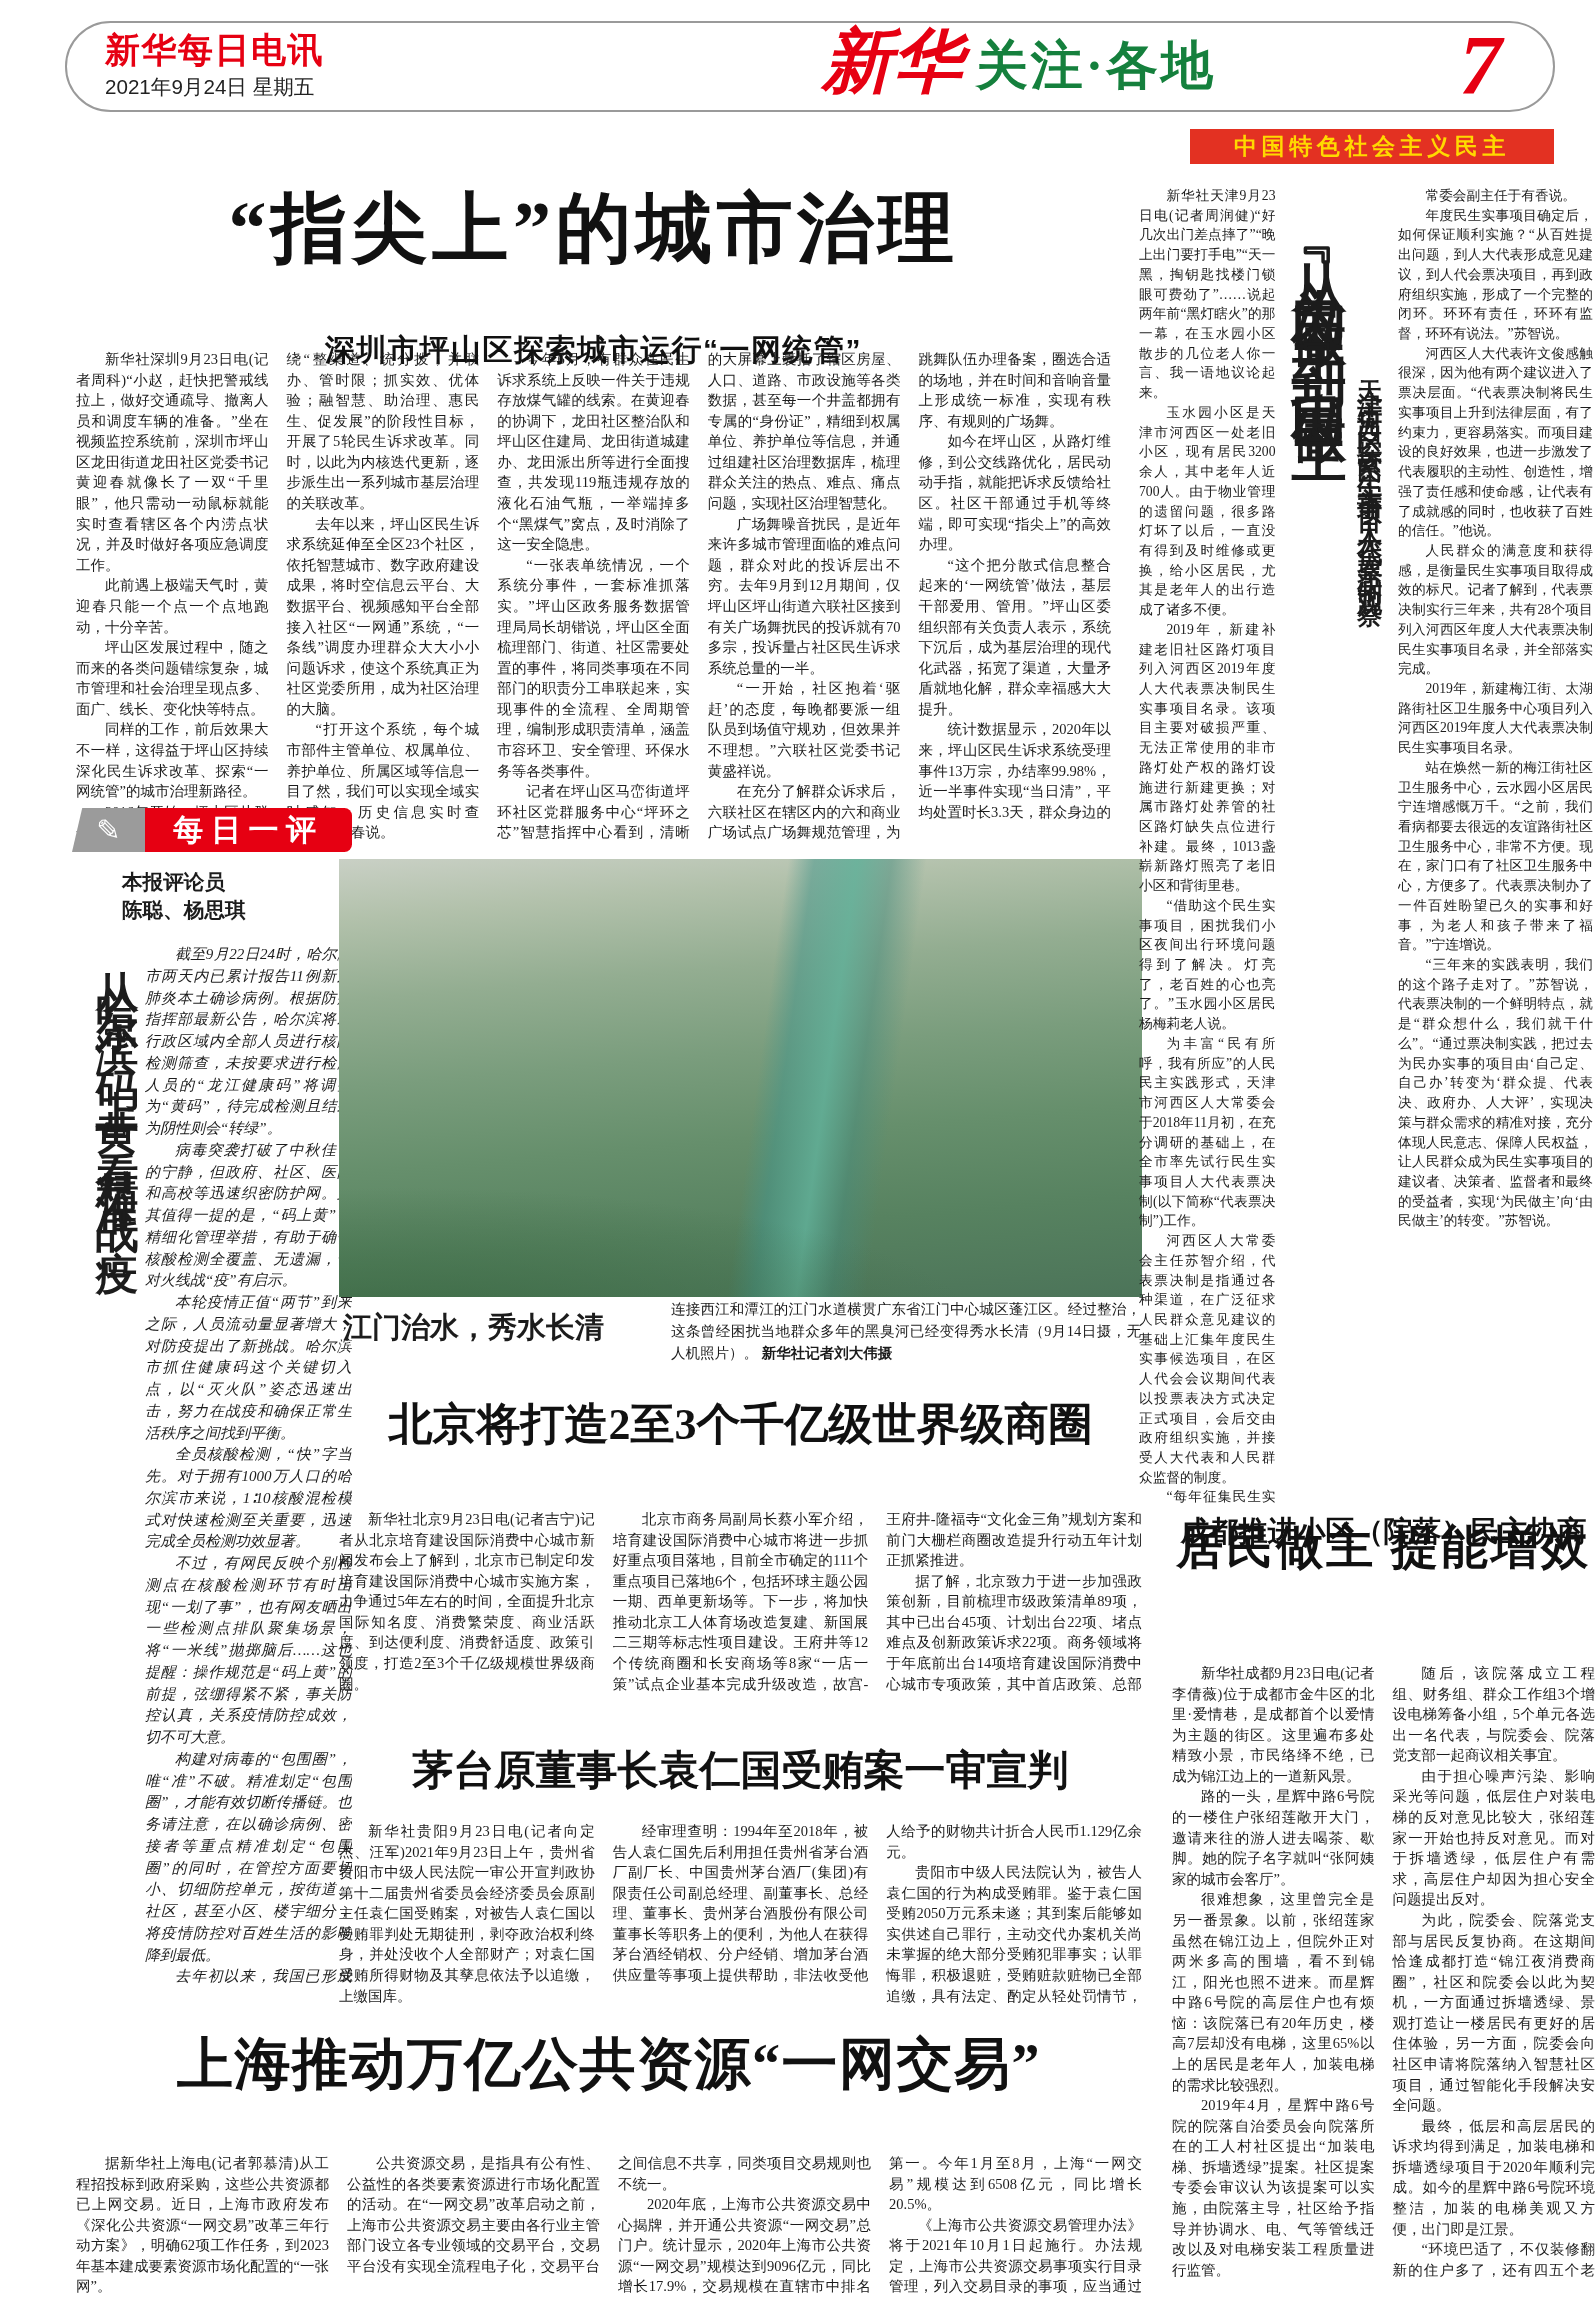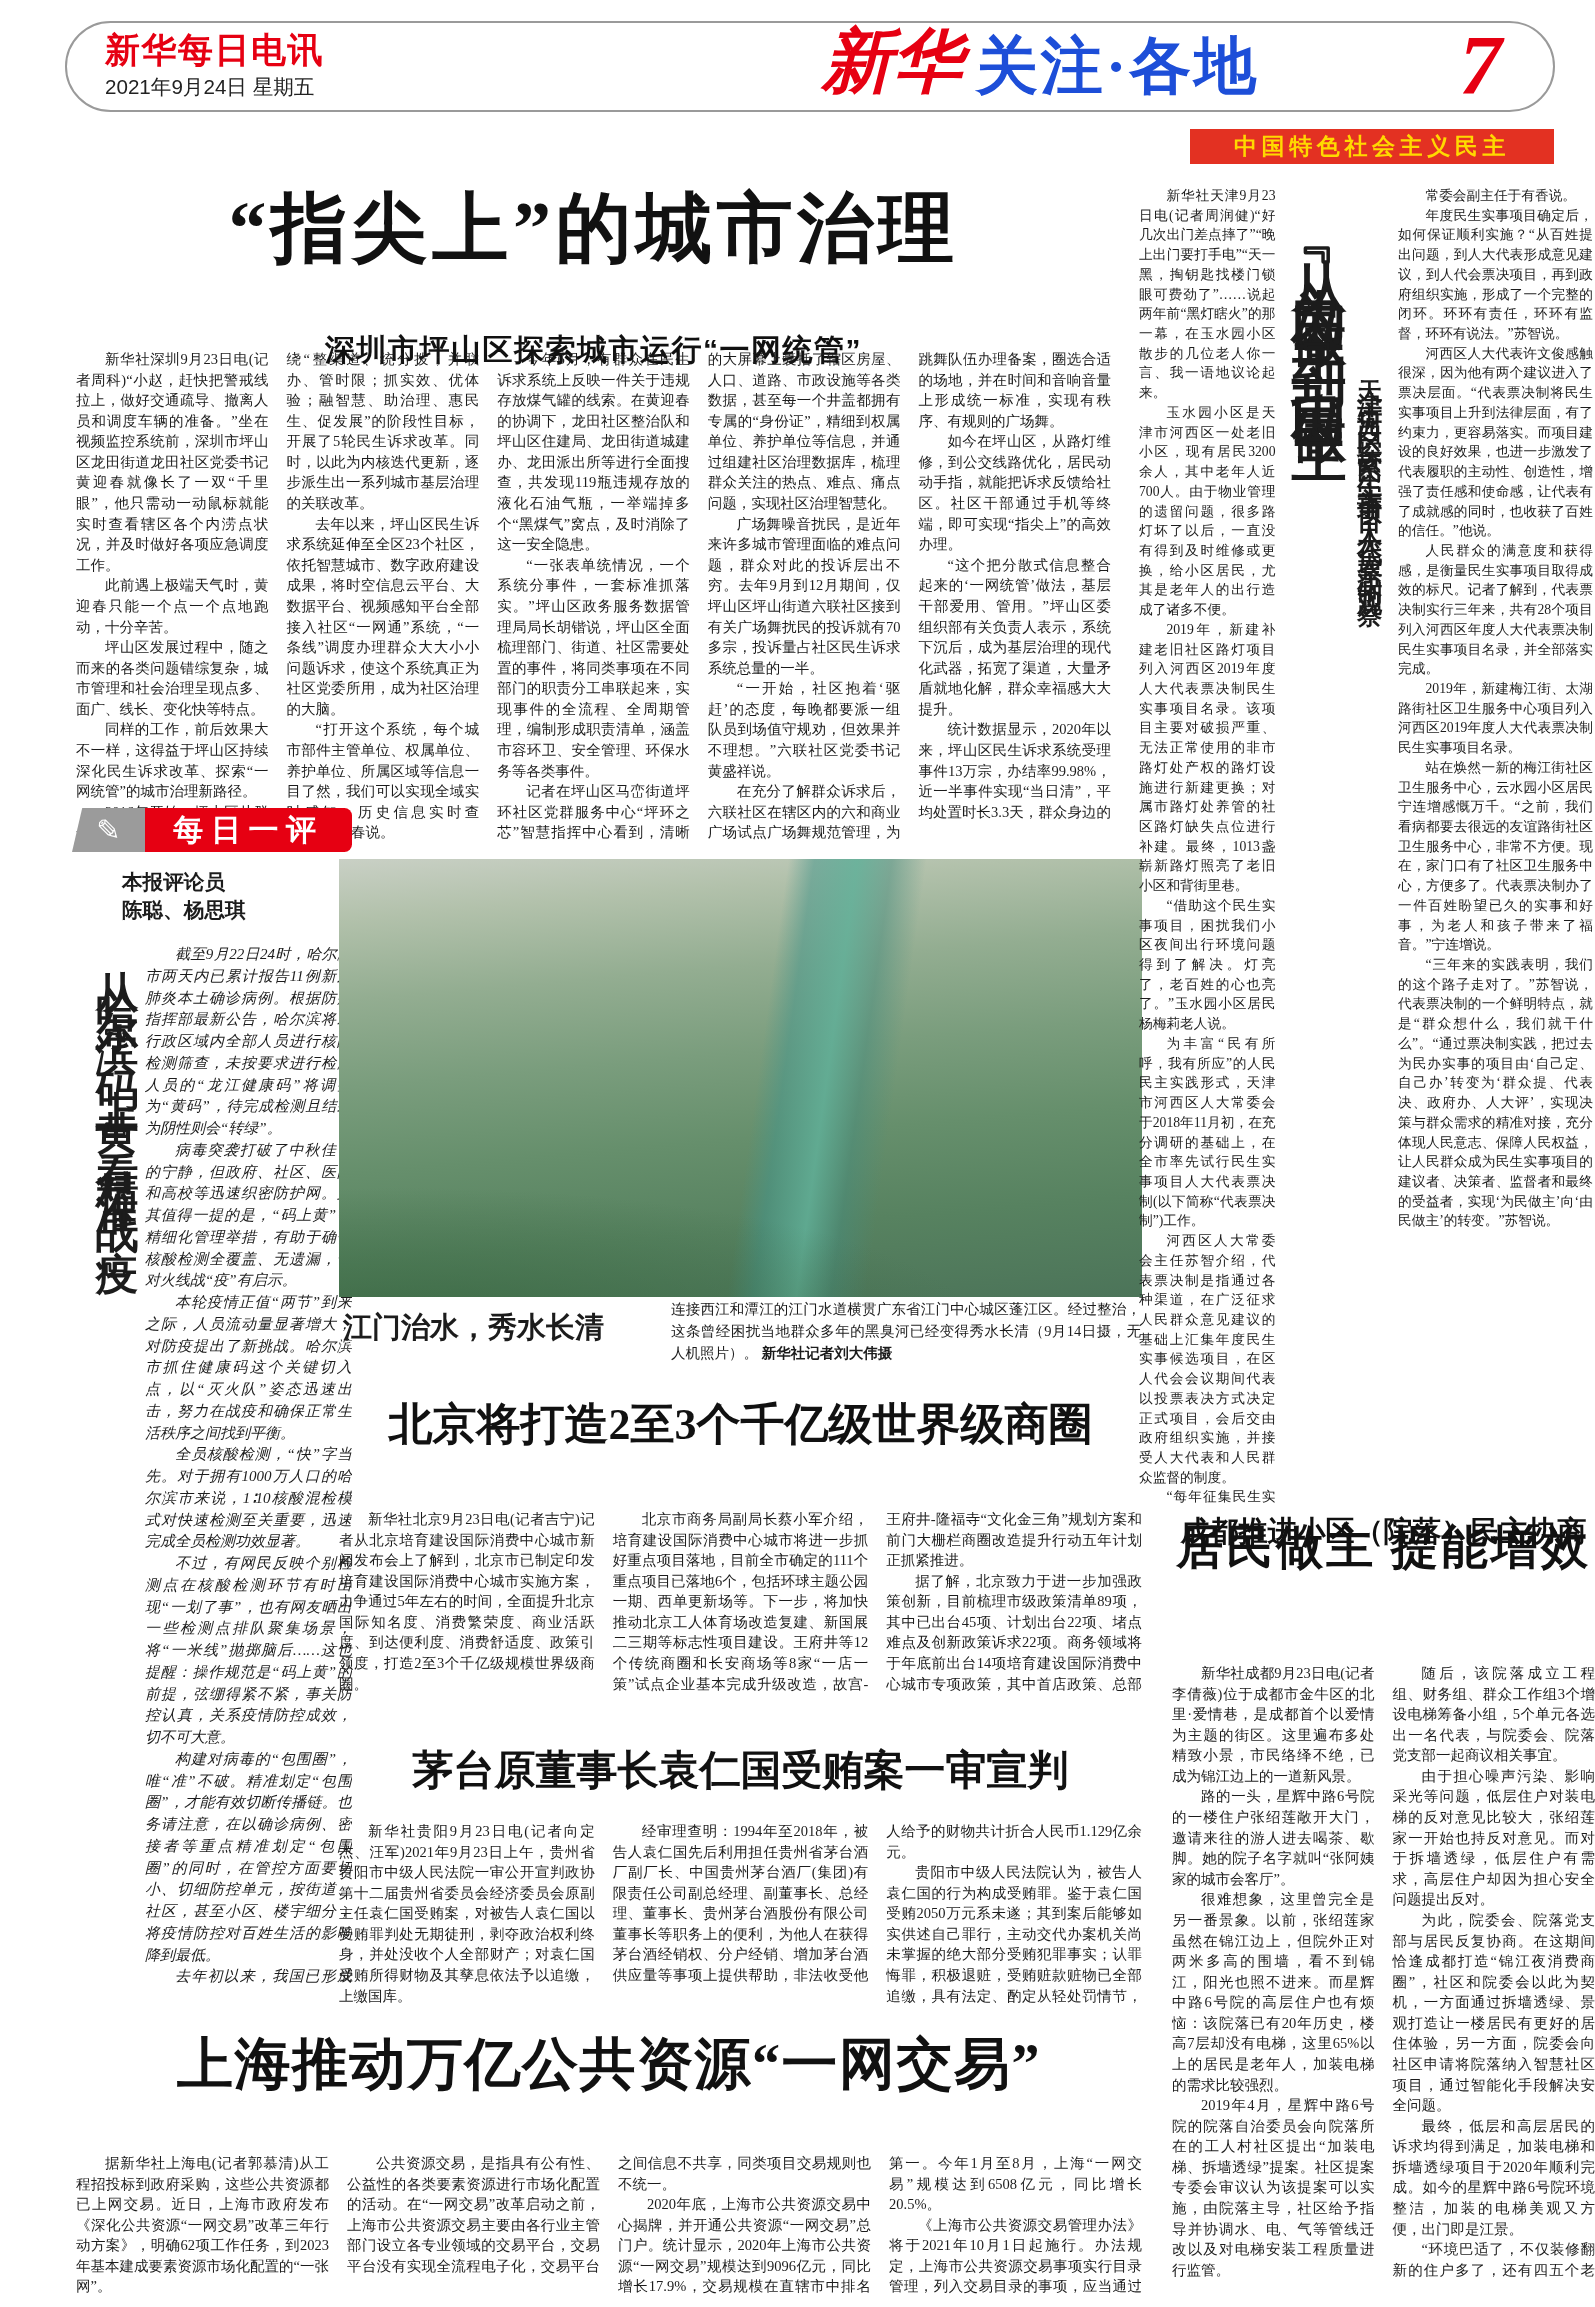--- a/index.html
+++ b/index.html
@@ -6,21 +6,21 @@
   #page{position:relative;width:1595px;height:2307px;background:#ffffff;overflow:hidden;
         font-family:"Liberation Serif",serif;color:#1c1c1c;}
   .abs{position:absolute;}
   
   .header-box{left:65px;top:21px;width:1486px;height:87px;border:2.3px solid #9a9a9a;border-radius:46px;}
   .masthead{left:105px;top:33px;width:320px;}
   .masthead-logo{font-size:35px;font-weight:bold;color:#e60012;letter-spacing:1.5px;line-height:1.05;}
   .masthead-date{font-size:20.6px;color:#222;font-family:"Liberation Sans",sans-serif;margin-top:3px;}
   .section-title{left:822px;top:27px;width:472px;display:flex;align-items:center;gap:13.7px;}
   .section-logo{font-size:70px;font-weight:bold;font-style:italic;color:#e60012;line-height:1;}
-  .section-name{font-size:62px;font-weight:bold;color:#1d4ed8;letter-spacing:3px;line-height:1;padding-top:7.6px;}
+  .section-name{font-size:52px;font-weight:bold;color:#15803d;letter-spacing:3px;line-height:1;padding-top:7.6px;}
   .page-num{left:1431px;top:23px;width:99px;font-size:85px;font-weight:bold;font-style:italic;color:#e60012;text-align:center;line-height:1;}
   .banner{left:1190px;top:129px;width:364px;height:35px;background:#e33122;color:#ffd900;
           font-family:"Liberation Sans",sans-serif;font-weight:bold;font-size:23px;
           display:flex;align-items:center;justify-content:center;letter-spacing:4.6px;}
   
   .headline{font-weight:bold;text-align:center;line-height:1.1;color:#111;}
   .subhead{font-weight:bold;text-align:center;font-family:"Liberation Sans",sans-serif;color:#111;margin-top:32px;}
   .body{column-gap:18px;text-align:justify;font-size:14.5px;line-height:1.42;overflow:hidden;}
   .body p{margin:0;text-indent:2em;}
   .cols5{column-count:5;} .cols4{column-count:4;} .cols3{column-count:3;} .cols2{column-count:2;}

